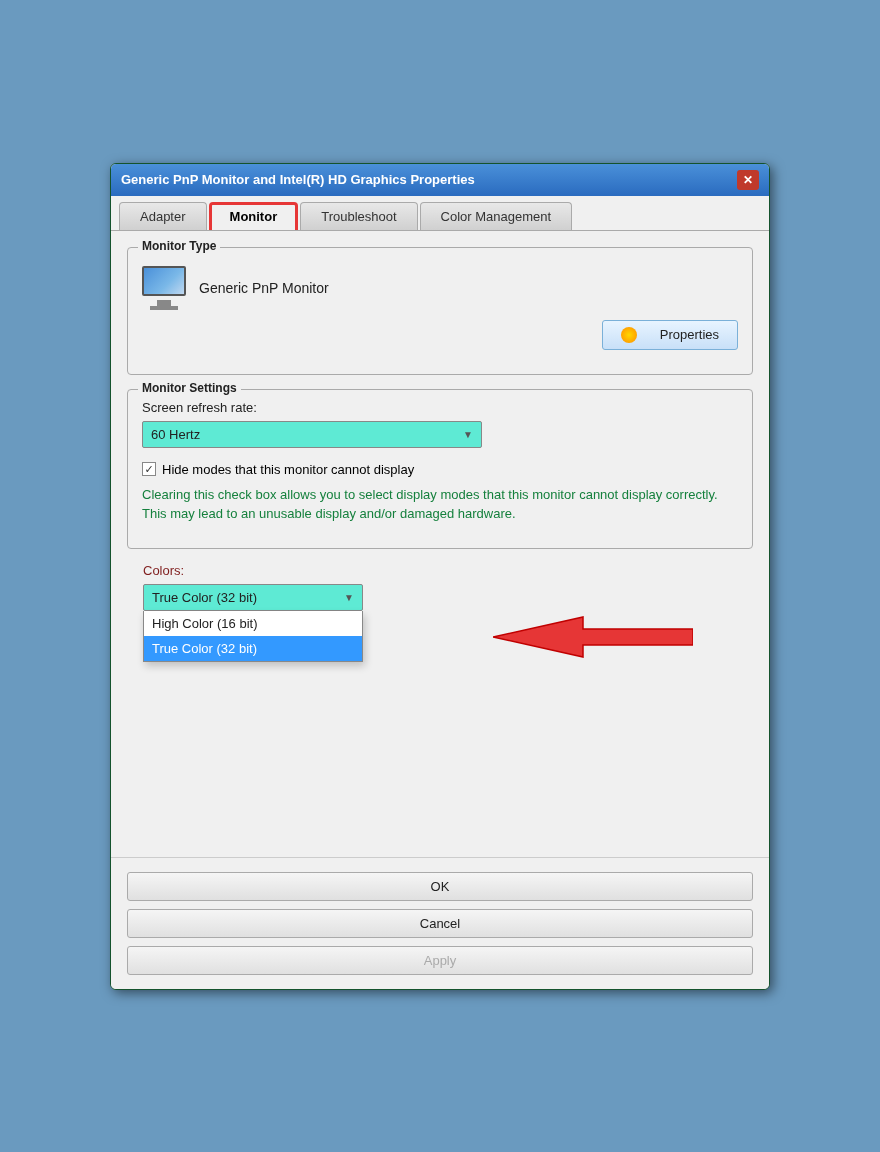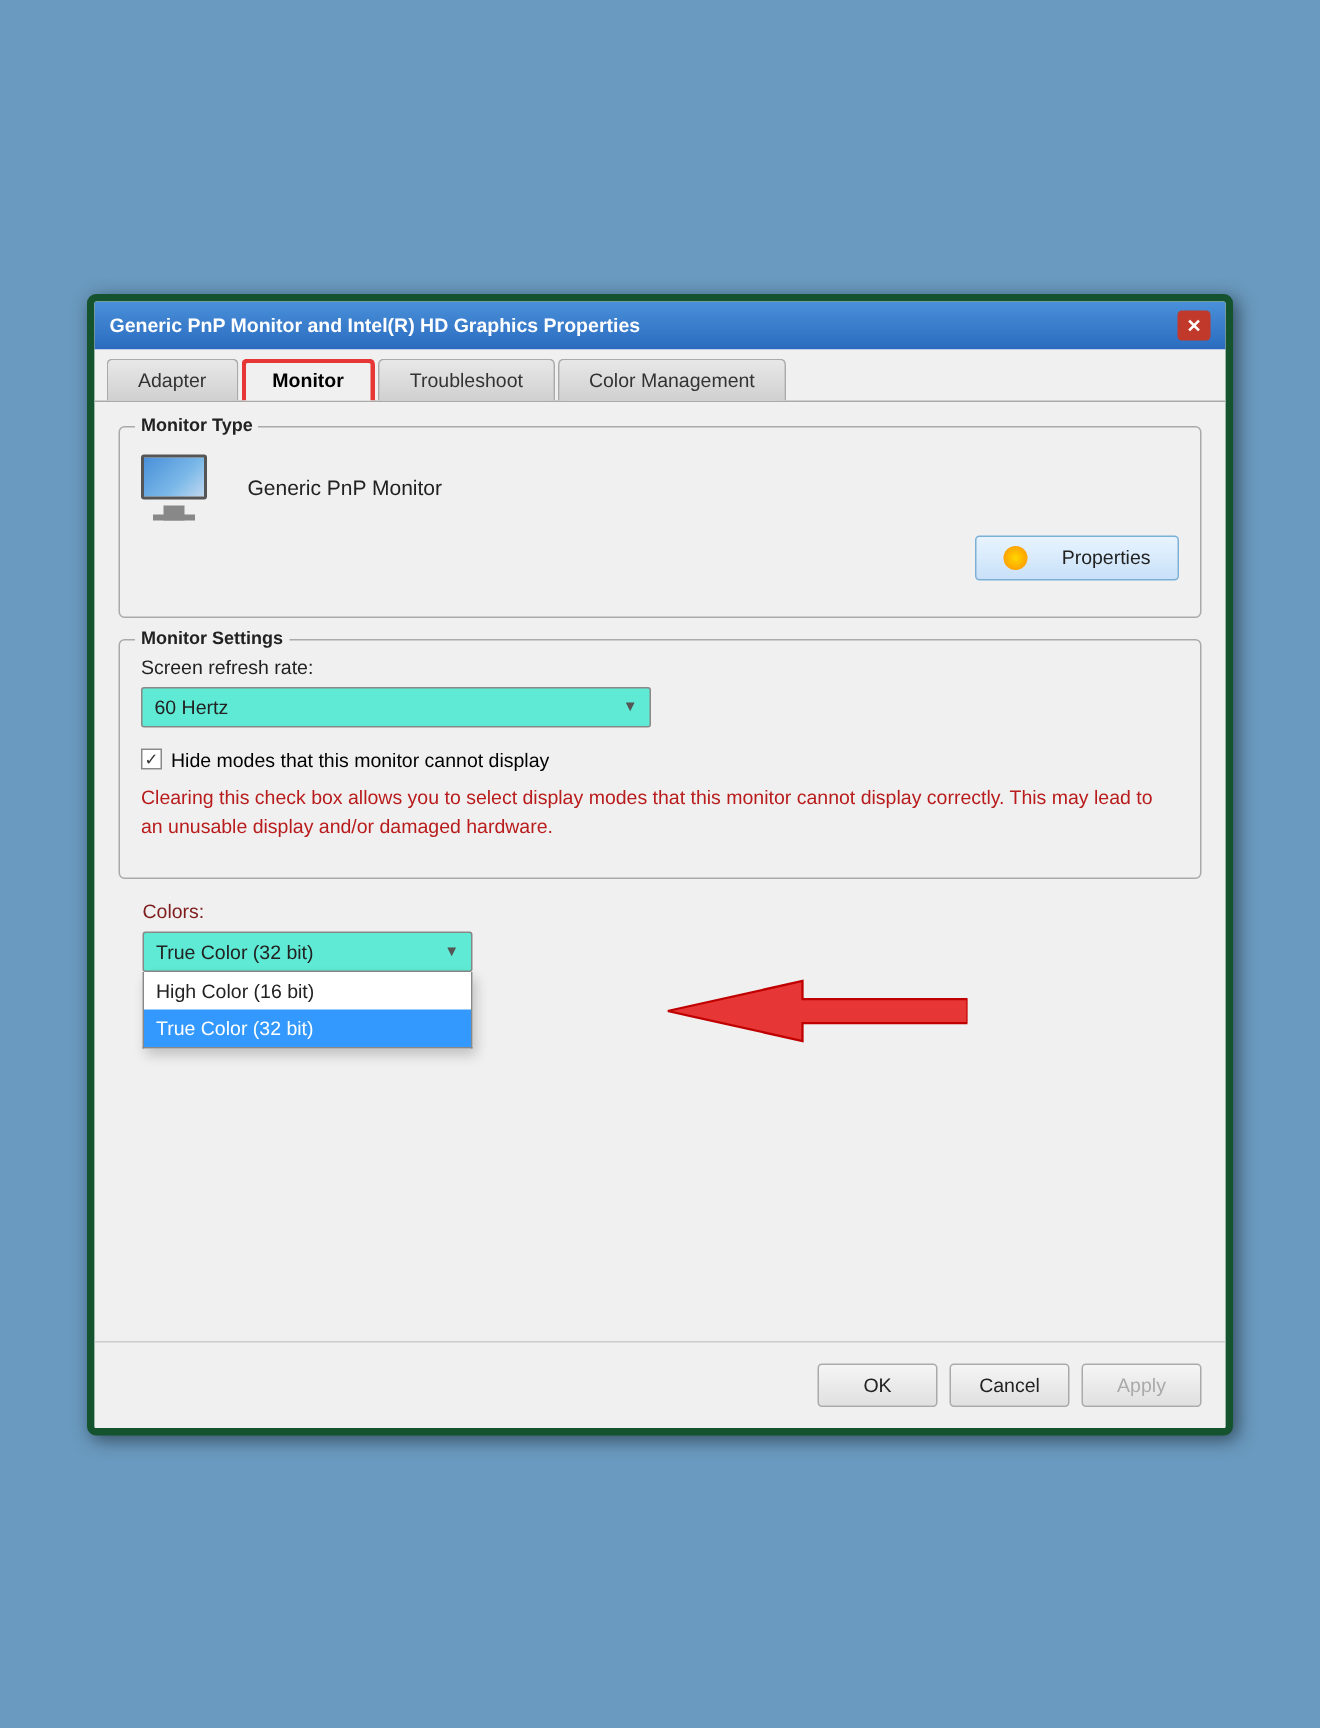--- a/index.html
+++ b/index.html
@@ -7,23 +7,23 @@
       background: #6a9abf;
       display: flex;
       justify-content: center;
       align-items: center;
       width: 880px;
       min-height: 1152px;
       font-family: 'Segoe UI', Tahoma, sans-serif;
       font-size: 13px;
     }
     .dialog {
-      width: 764px;
-      background: #f0f0f0;
-      border: 5px solid #14532d;
+      width: 660px;
+      background: #f0f0f0;
+      border: 1px solid #14532d;
       border-radius: 6px;
       box-shadow: 3px 3px 12px rgba(0,0,0,0.5);
       overflow: hidden;
     }
     .title-bar {
       background: linear-gradient(to bottom, #4a90d9, #2a6bbf);
       color: white;
       display: flex;
       align-items: center;
       justify-content: space-between;
@@ -121,21 +121,21 @@
       left: 10px;
       background: #f0f0f0;
       padding: 0 4px;
       font-size: 12px;
       font-weight: bold;
       color: #222;
     }
     .monitor-type-row {
       display: flex;
       align-items: center;
-      gap: 19px;
+      gap: 5px;
       margin-top: 8px;
     }
     .monitor-icon {
       width: 52px;
       height: 44px;
       position: relative;
       flex-shrink: 0;
     }
     .monitor-screen {
       width: 44px;
@@ -253,21 +253,21 @@
       background: white;
       display: flex;
       align-items: center;
       justify-content: center;
       font-size: 11px;
       color: #333;
       flex-shrink: 0;
     }
     .warning-text {
       font-size: 13px;
-      color: #b91c1c;
+      color: #15803d;
       line-height: 1.5;
       margin-top: 4px;
     }
     .colors-section {
       padding: 0 16px 10px 16px;
     }
     .colors-label {
       font-size: 13px;
       color: #7f1d1d;
       margin-bottom: 6px;
@@ -282,20 +282,21 @@
       left: 350px;
       top: 28px;
     }
     .footer-buttons {
       padding: 14px 16px;
       display: flex;
       justify-content: flex-end;
       gap: 8px;
       border-top: 1px solid #ccc;
       background: #f0f0f0;
+      flex-direction: column;
     }
     .footer-btn {
       min-width: 80px;
       padding: 6px 18px;
       background: linear-gradient(to bottom, #f5f5f5, #e0e0e0);
       border: 1px solid #aaa;
       border-radius: 3px;
       cursor: pointer;
       font-size: 13px;
       color: #222;

